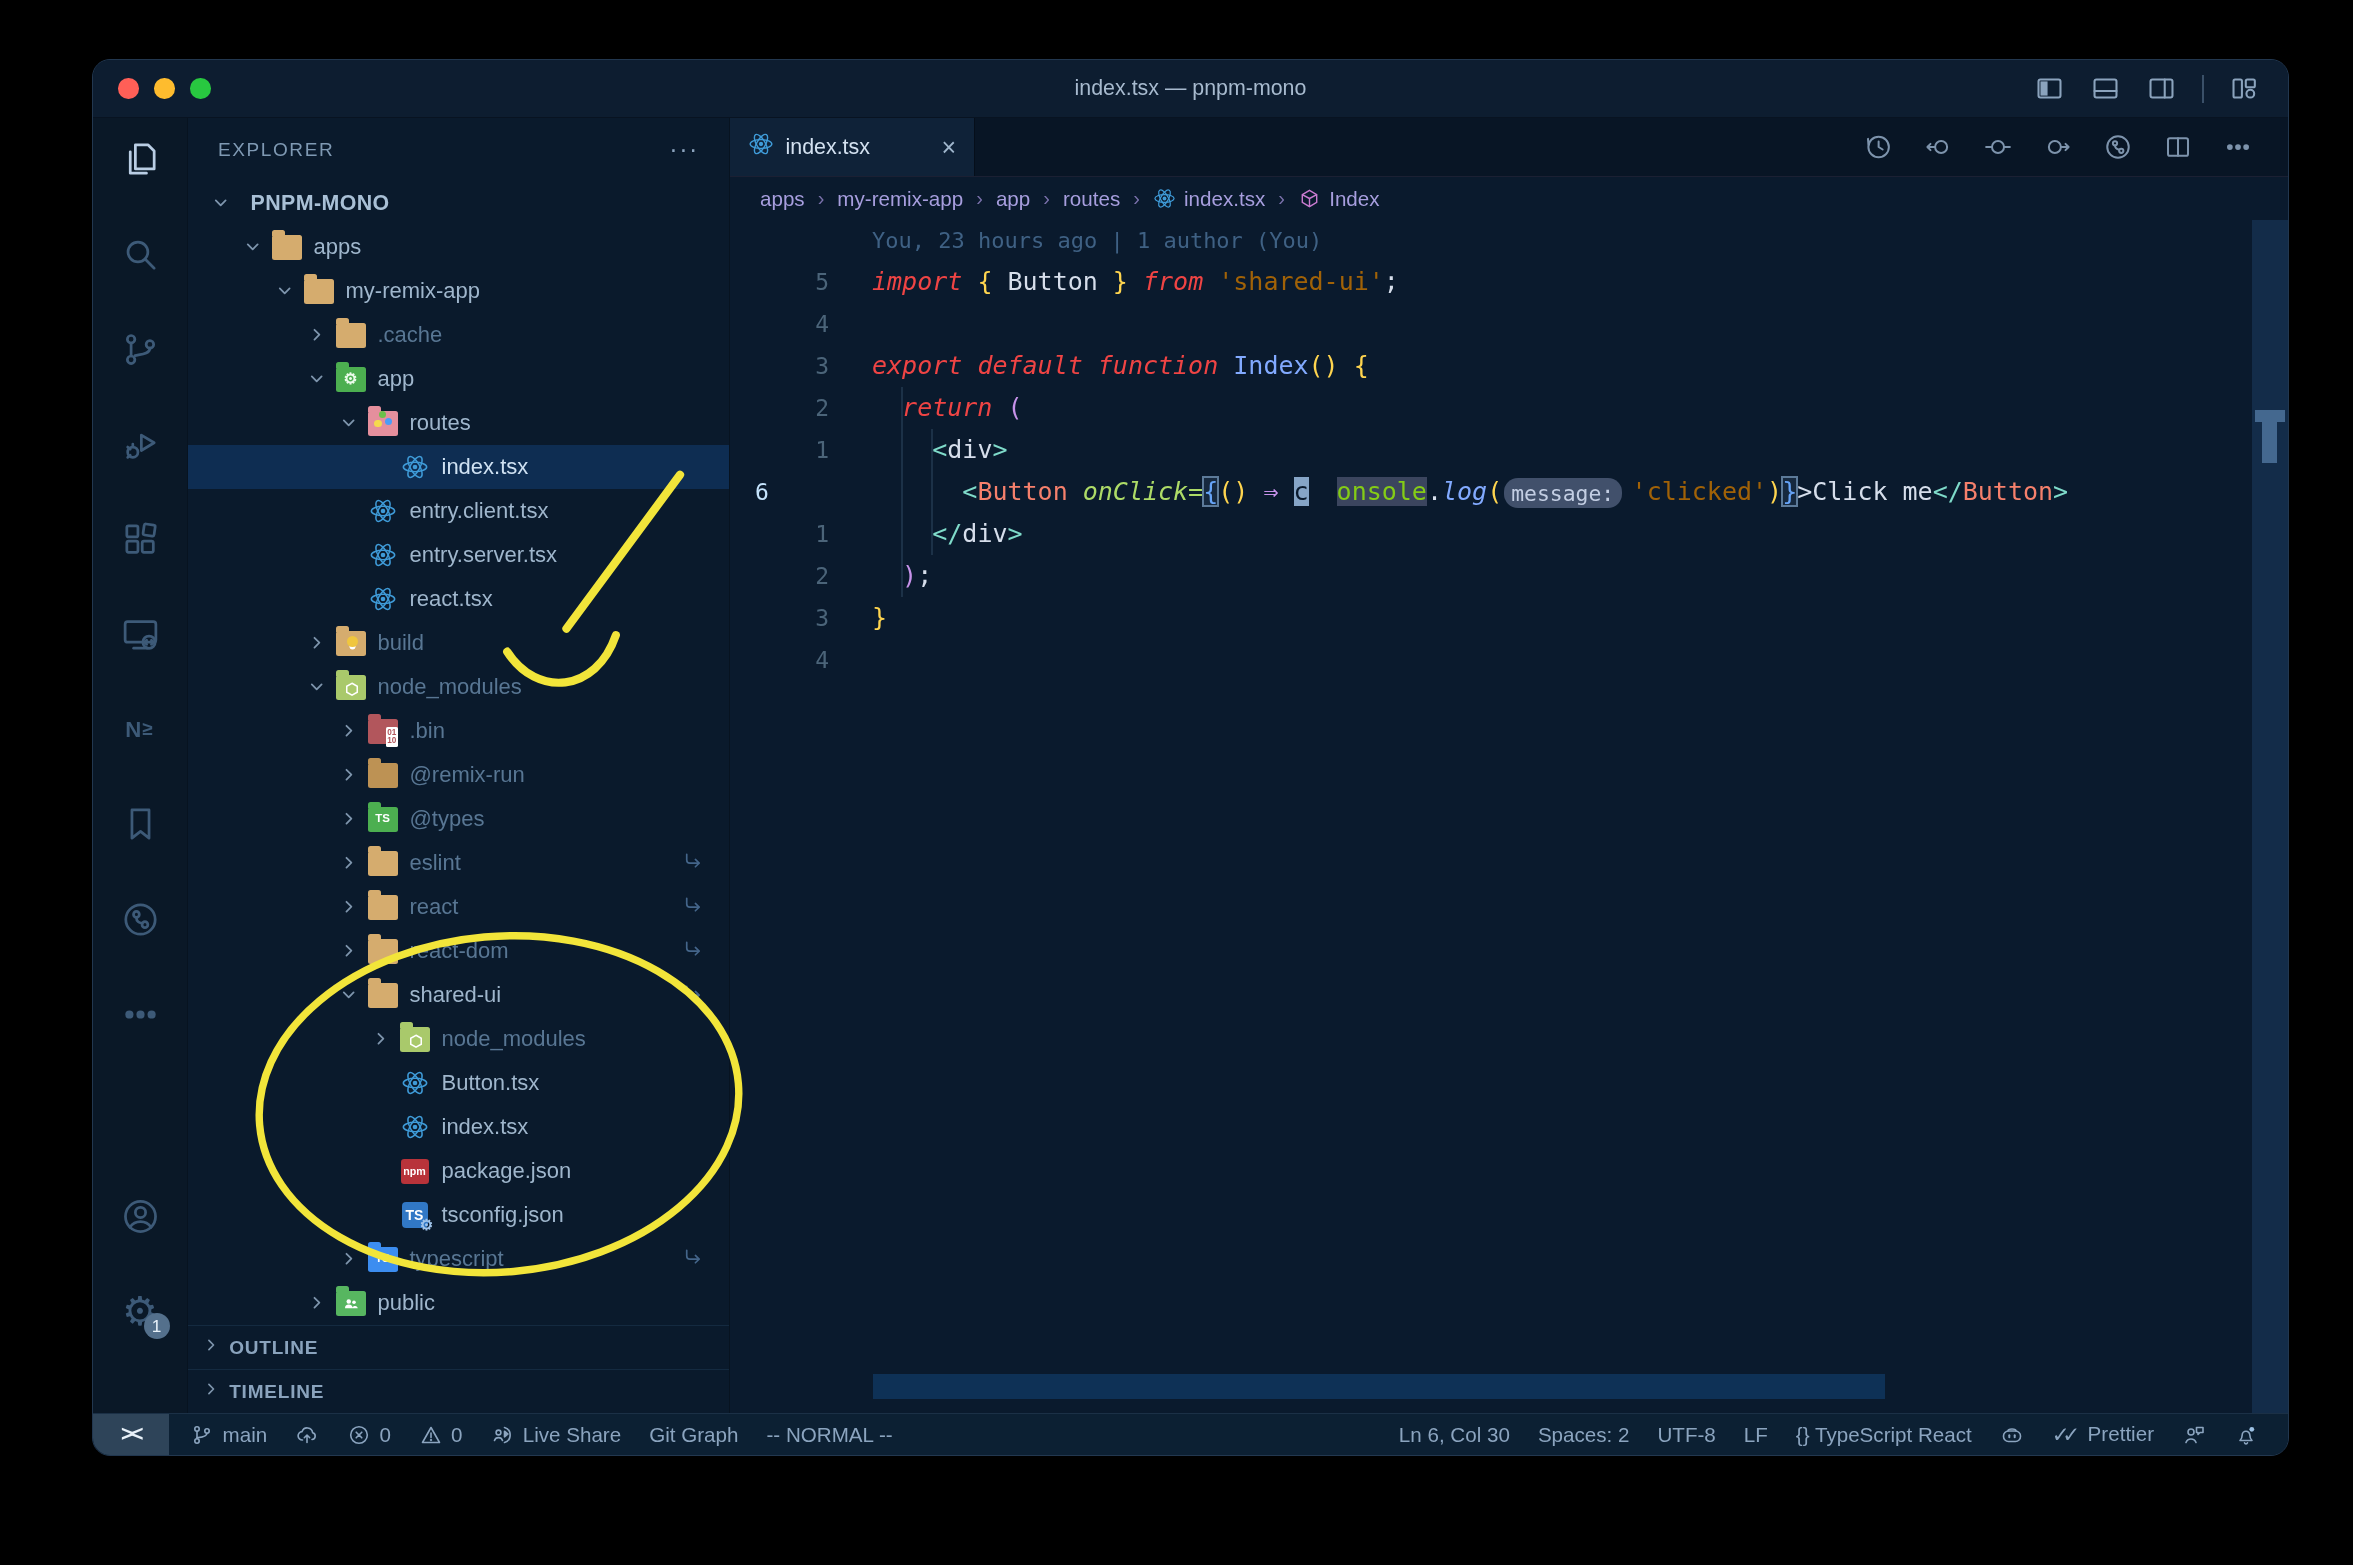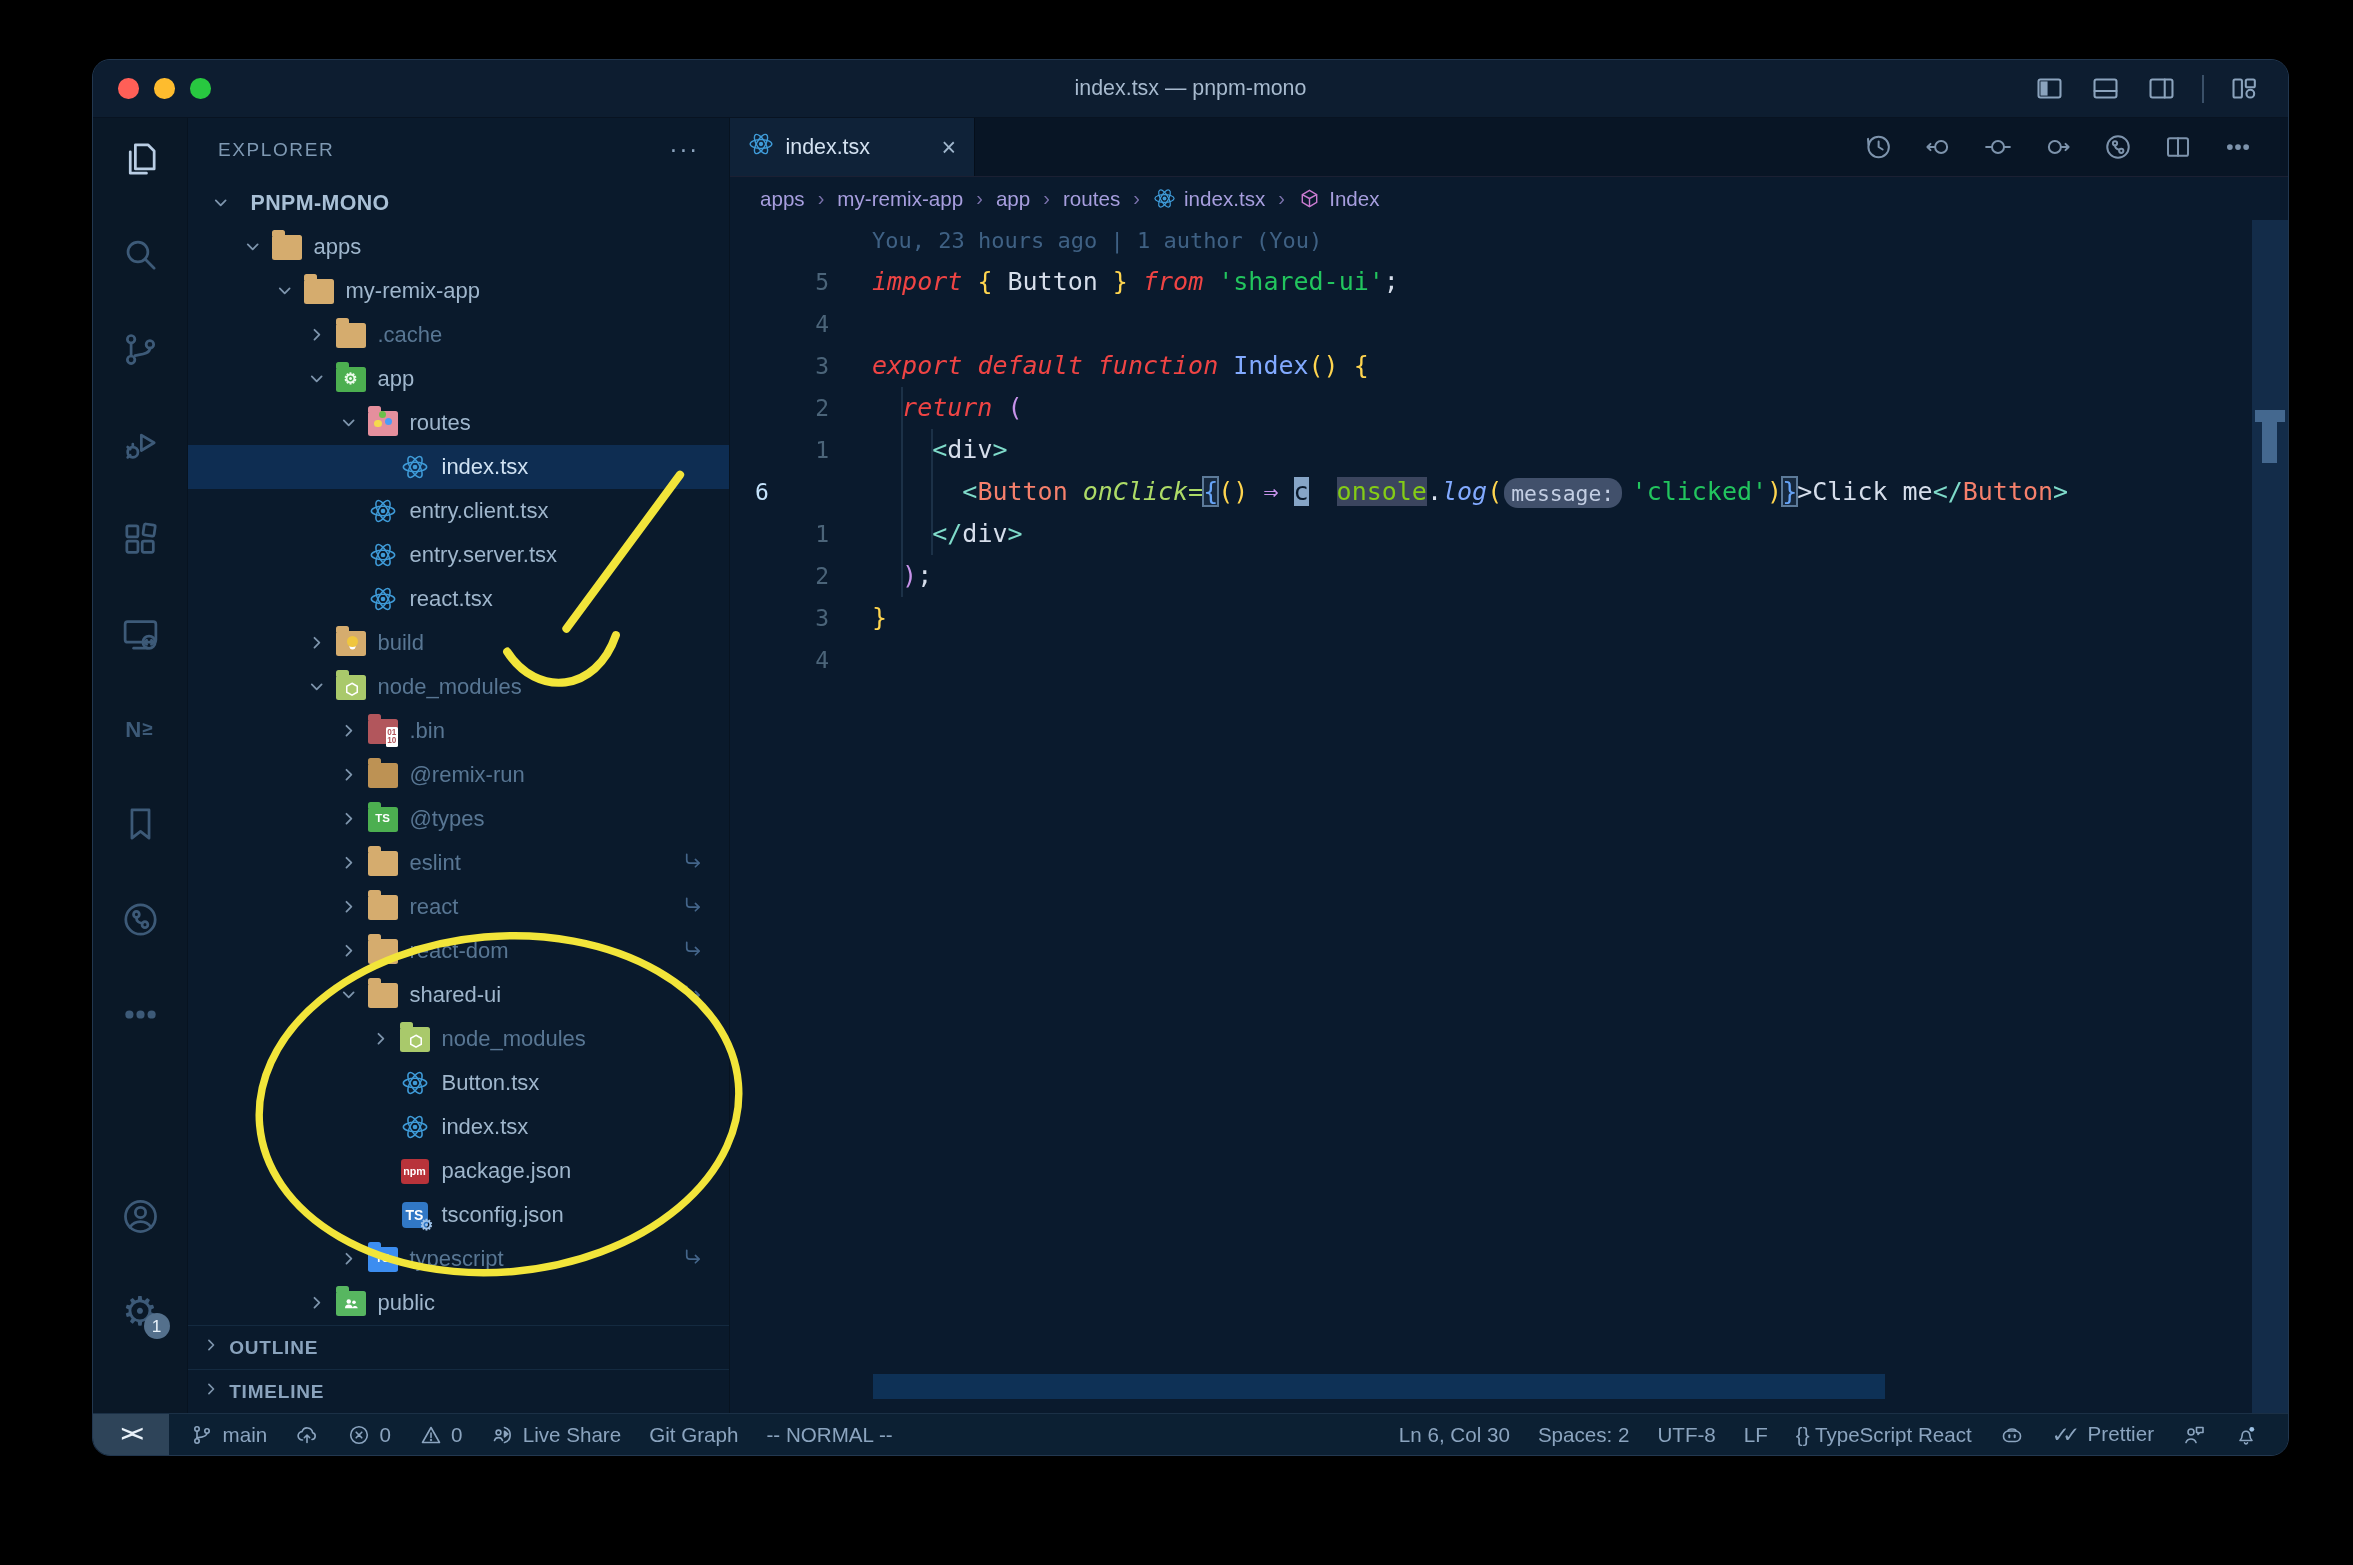--- a/index.html
+++ b/index.html
@@ -97,21 +97,21 @@
   .ln.cur { text-align:left; padding-left:25px; color:#c5e4fd; }
   .lc { padding-left:43px; white-space:pre; color:#d6deeb; }
   .tk-kw { color:#ef4444; font-style:italic; }
   .tk-mag { color:#c792ea; }
   .tk-gold { color:#ffd54f; }
   .tk-blue { color:#82aaff; }
   .tk-fn { color:#82aaff; font-style:italic; }
   .tk-teal { color:#7fdbca; }
   .tk-comp { color:#f6806c; }
   .tk-attr { color:#addb67; font-style:italic; }
-  .tk-str { color:#22c55e; }
+  .tk-str { color:#a16207; }
   .tk-text { color:#d6deeb; }
   .tk-arrow { color:#c792ea; }
   .tk-bm { color:#66a4f8; outline:2.5px solid #5c7a99; outline-offset:-1.6px; background:#16293f; }
   .tk-cursor { background:#86a5c7; color:#0a1a2d; }
   .tk-hl { background:#3b455e; color:#84cc16;margin-left:28px; }
   .tk-inlay { background:#41506b; color:#c3cee3; border-radius:14px; padding:2.5px 7.4px; margin:0 10px 0 1.6px;
     font-size:21.4px; }
   .iguide { position:absolute; width:1.6px; background:#1c3147; }
   .minimap { position:absolute; top:0; right:0; width:36px; bottom:0; background:#132c49; }
   .mm-t-h { position:absolute; left:3.3px; top:190px; width:30px; height:12.3px; background:#44688f; }

